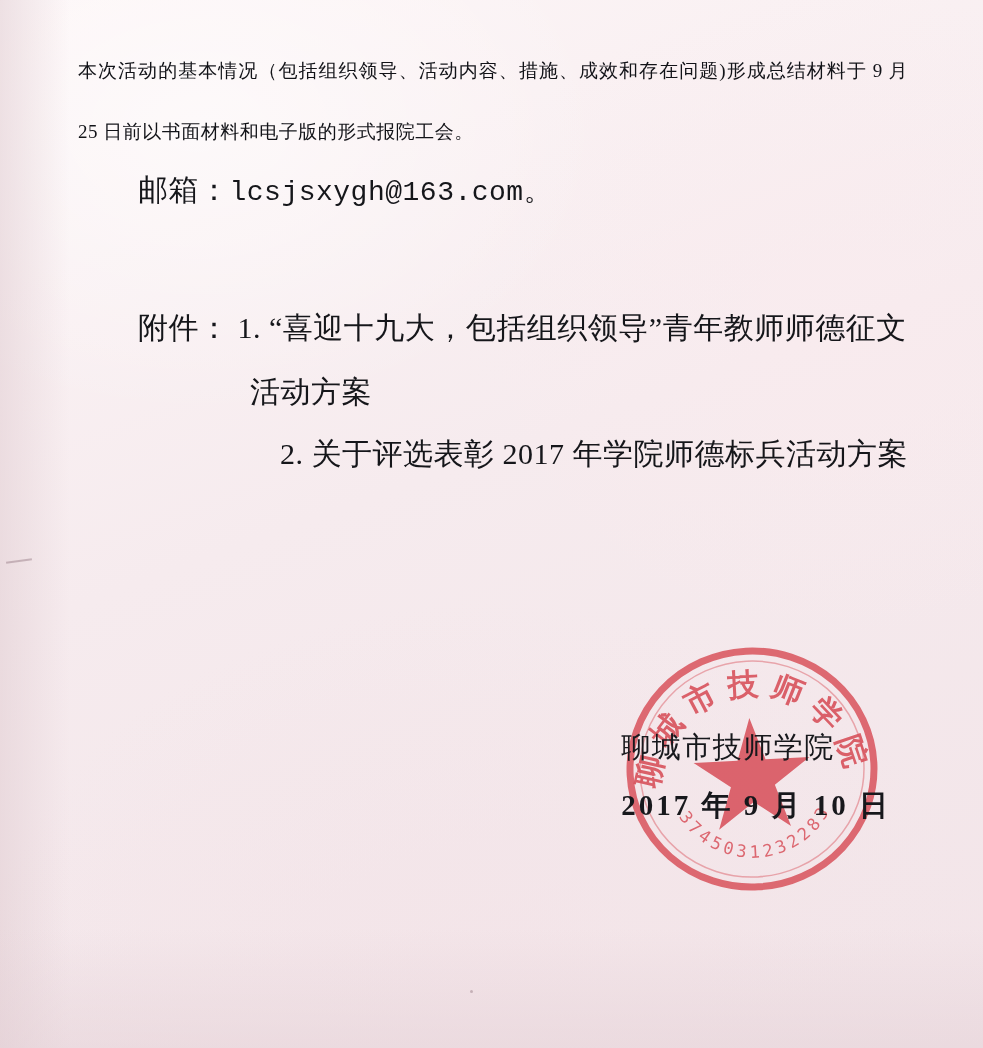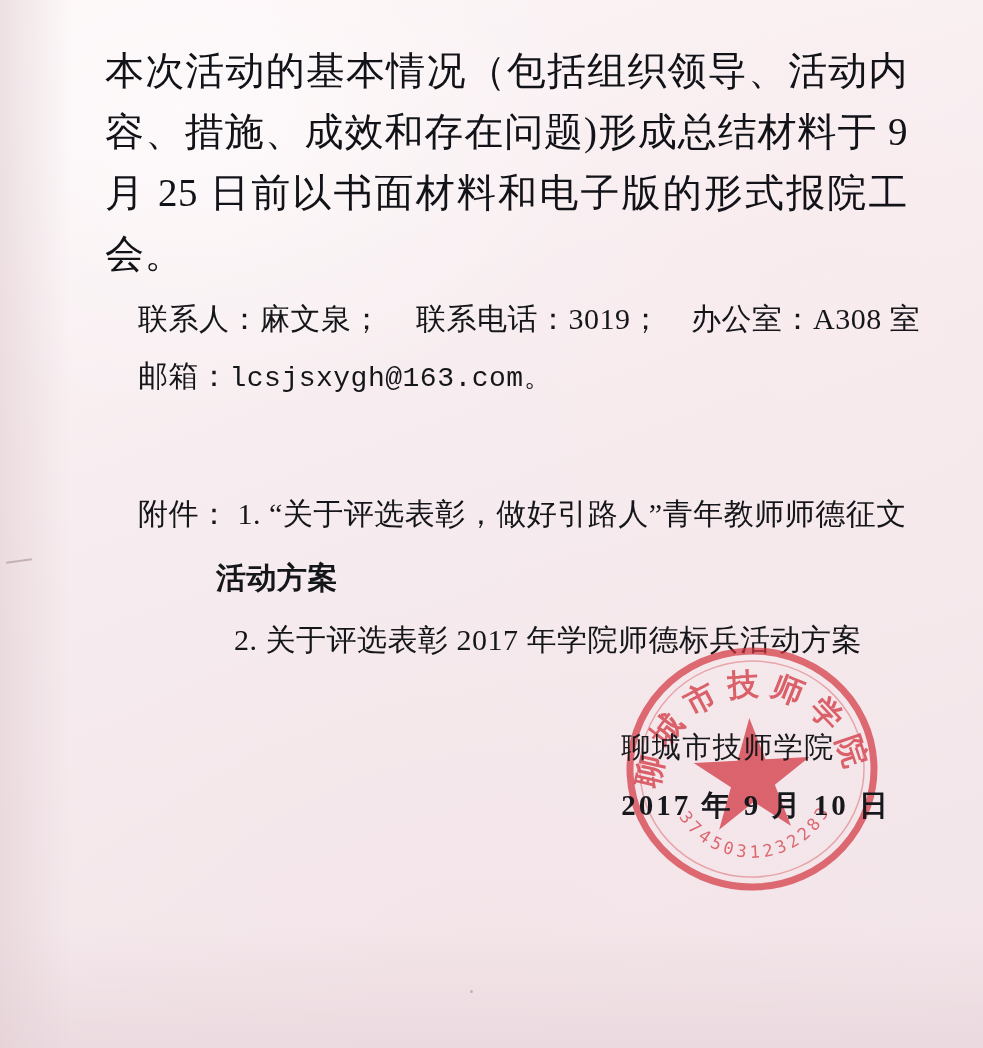--- a/index.html
+++ b/index.html
@@ -62,26 +62,25 @@
 
   .doc-body {
     position: absolute;
     left: 78px;
     top: 40px;
     width: 830px;
     color: #15161a;
   }
 
   .para {
-    font-size: 39px;
+    font-size: 19px;
     line-height: 61px;
     letter-spacing: 0.5px;
     text-align: justify;
     color: #121318;
-    margin-left: 27px;
   }
 
   .contact-line {
     font-size: 30px;
     line-height: 58px;
     letter-spacing: 0.5px;
     margin-top: 6px;
     margin-left: 60px;
     white-space: nowrap;
   }
@@ -106,25 +105,25 @@
   }
   .attach-row {
     font-size: 30px;
     line-height: 62px;
     letter-spacing: 0.5px;
     white-space: nowrap;
   }
   .attach-label { display: inline-block; font-family: Liberation Mono, monospace; }
   .attach-num { display: inline-block; margin-left: 8px; }
   .attach-sub {
-    margin-left: 78px;
-    font-weight: bold;
+    margin-left: 112px;
   }
   .attach-row2 {
     margin-left: 88px;
+    text-align: right;
   }
 
   .signature {
     position: absolute;
     right: 92px;
     top: 718px;
     text-align: left;
     font-size: 29px;
     line-height: 58px;
     letter-spacing: 1.5px;
@@ -160,32 +159,29 @@
   <div class="edge-shade-left"></div>
   <div class="edge-shade-bottom"></div>
 
   <div class="speck" style="left:6px; top:560px; width:26px; height:2px; transform:rotate(-8deg);"></div>
   <div class="speck" style="left:470px; top:990px; width:3px; height:3px; border-radius:50%;"></div>
 
   <div class="doc-body">
 
     <div class="para">本次活动的基本情况（包括组织领导、活动内容、措施、成效和存在问题)形成总结材料于 9 月 25 日前以书面材料和电子版的形式报院工会。</div>
 
-    <div class="contact-line">
-      <span>联系人：</span><span>麻文泉；</span><span class="gap-1"></span><span>联系电话：</span><span>3019；</span><span class="gap-2"></span><span>办公室：</span><span>A308 室</span>
-    </div>
 
     <div class="email-line">
       <span>邮箱：</span><span class="mono">lcsjsxygh@163.com。</span>
     </div>
 
     <div class="attach-block">
       <div class="attach-row">
         <span class="attach-label">附件：</span><span class="attach-num">1.</span>
-        <span>“关于评选表彰，做好引路人”青年教师师德征文</span>
+        <span>“喜迎十九大，包括组织领导”青年教师师德征文</span>
       </div>
       <div class="attach-row attach-sub">活动方案</div>
       <div class="attach-row attach-row2">
         <span class="attach-num">2.</span>
         <span>关于评选表彰 2017 年学院师德标兵活动方案</span>
       </div>
     </div>
 
   </div>
 

